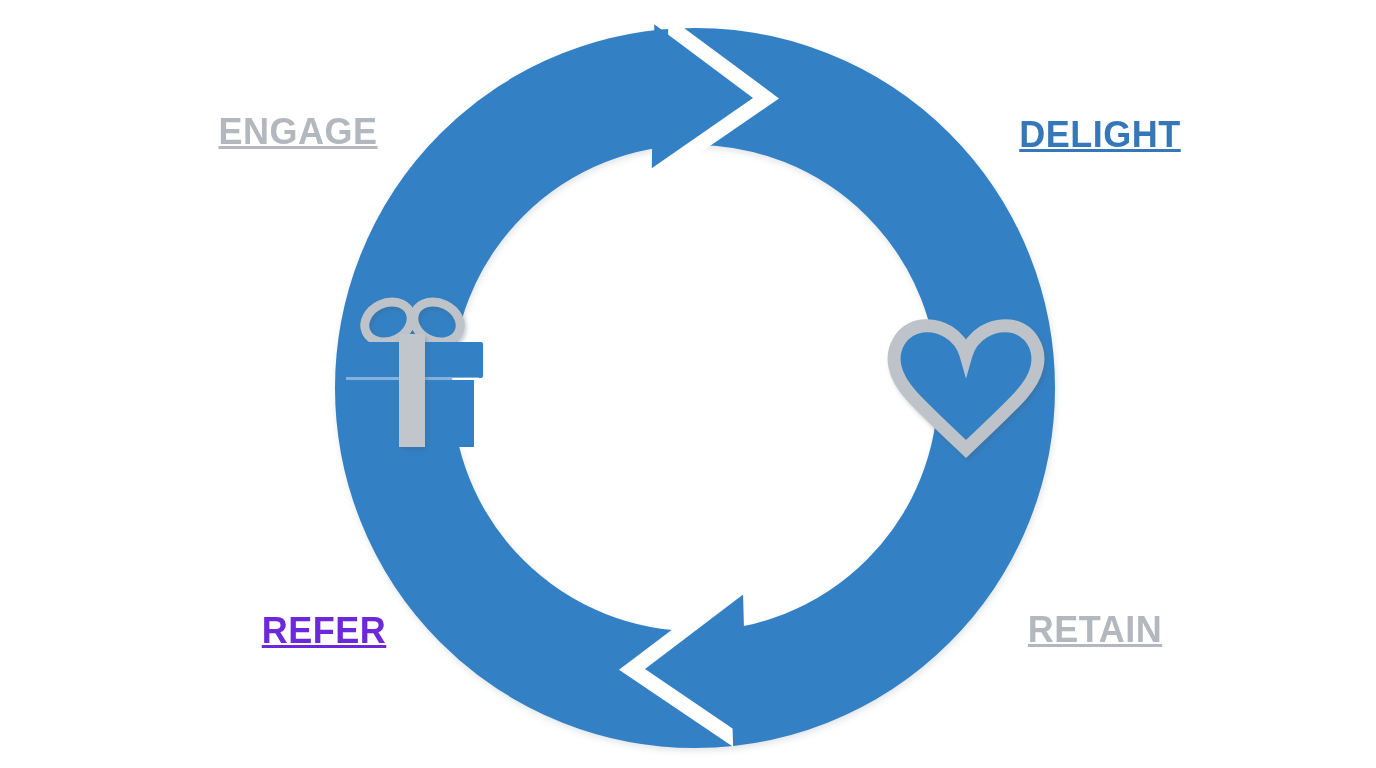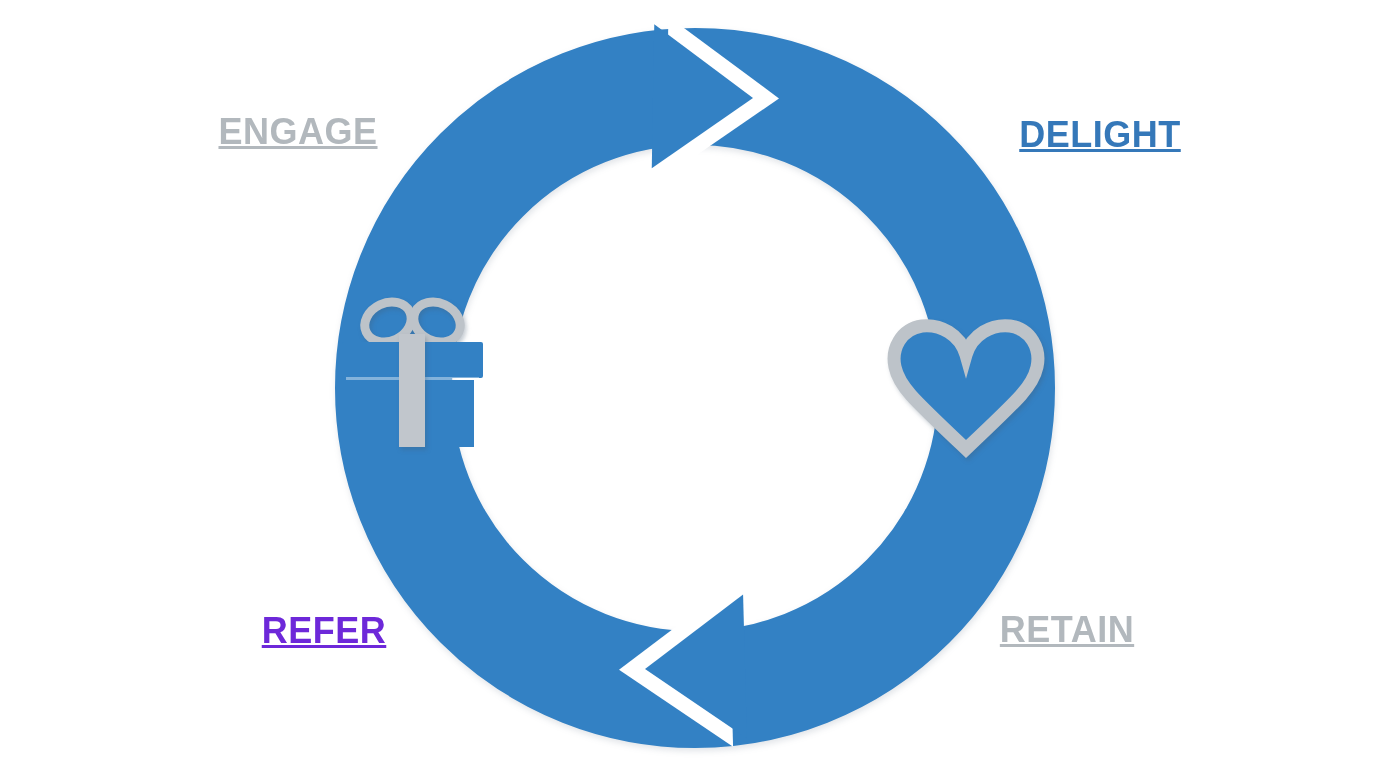--- a/index.html
+++ b/index.html
@@ -99,17 +99,17 @@
                C 1020 398 1033 386 1037 367
                C 1041 349 1031 329 1010 326
                C 992 324 972 334 966 355 Z"></path>
     </g>
   </svg>
 
   <div class="stage pos-engage" style="color: rgb(178, 184, 189);">ENGAGE</div>
 
   <div class="stage pos-delight" style="color: rgb(53, 120, 185);">DELIGHT</div>
 
-  <div class="stage pos-retain" style="color: rgb(178, 184, 189);">RETAIN</div>
+  <div class="stage pos-retain" style="color: rgb(178, 184, 189); margin-left: 28px;">RETAIN</div>
 
   <div class="stage pos-refer" style="color: #6d28d9;">REFER</div>
 
 </div>
 
 </body></html>

